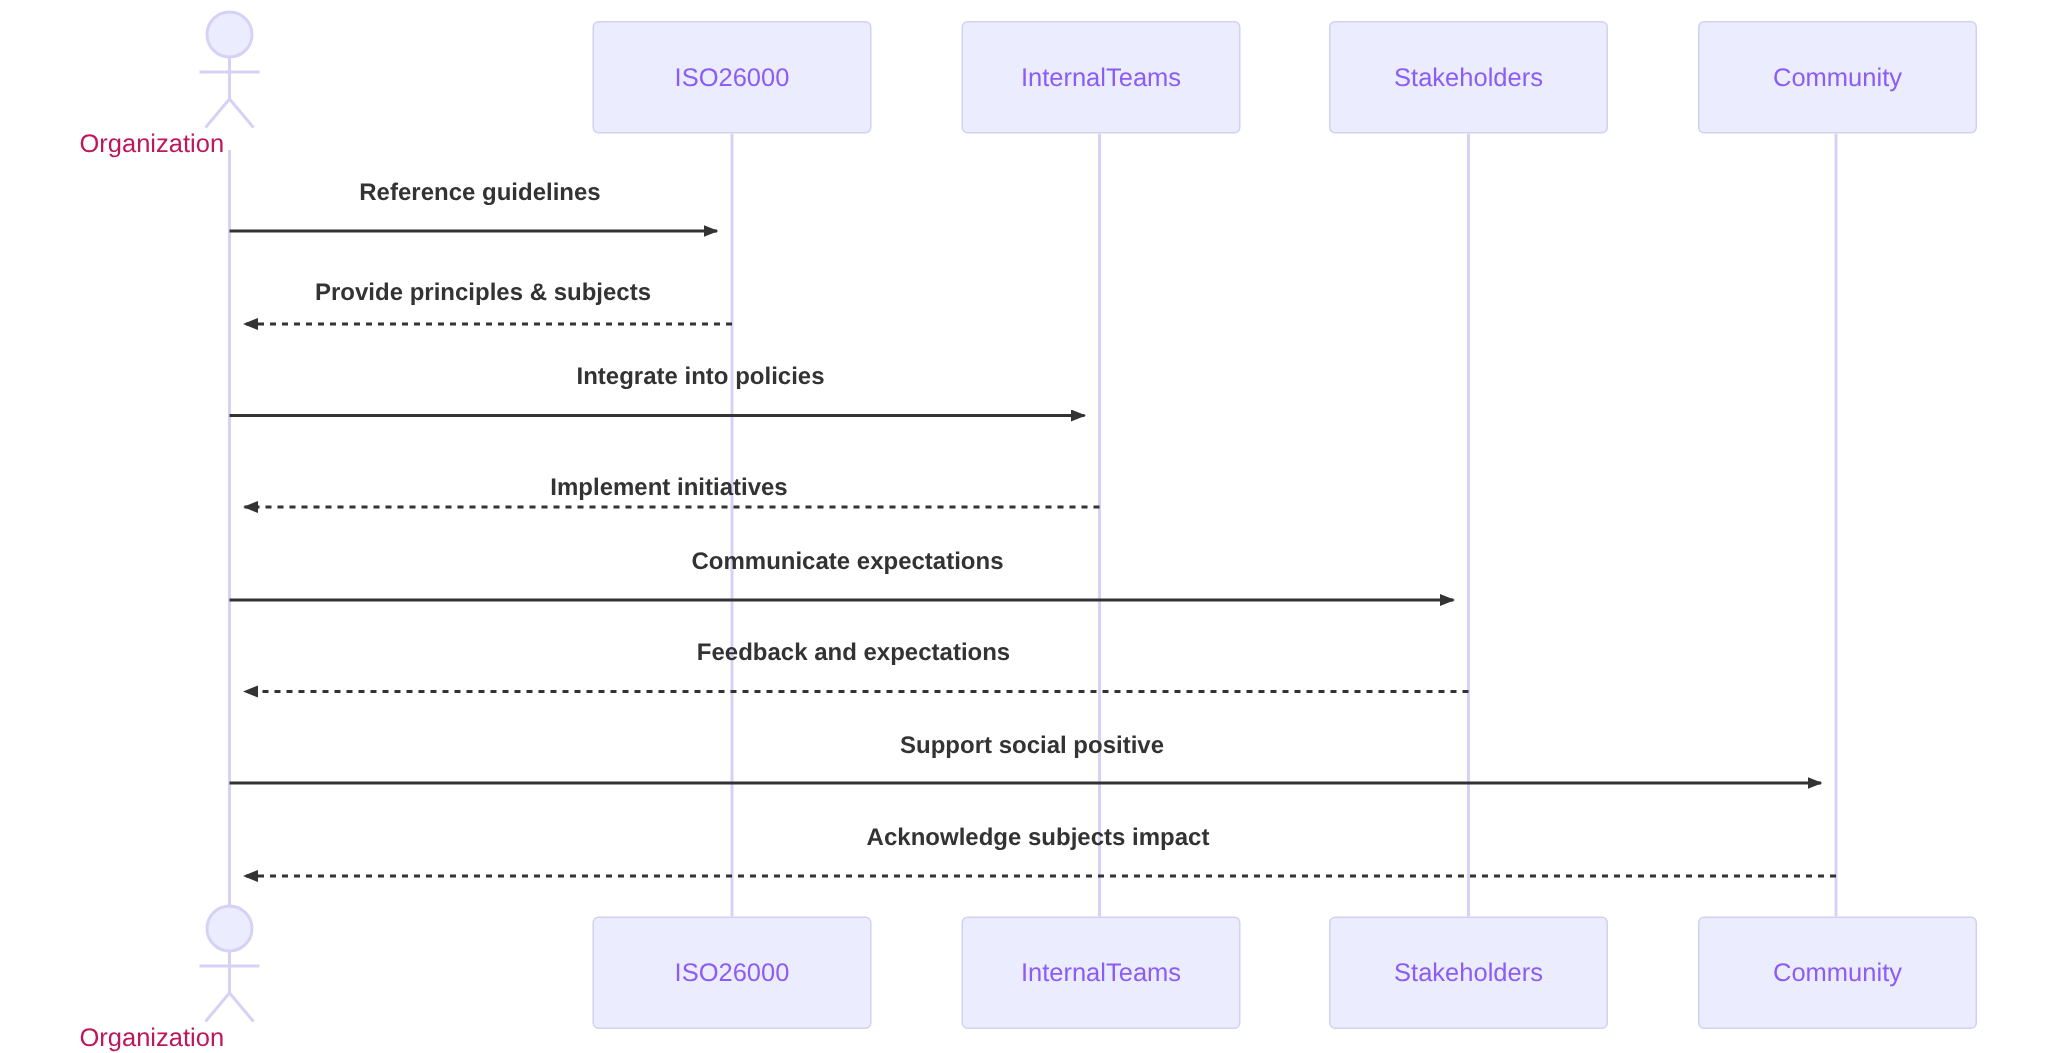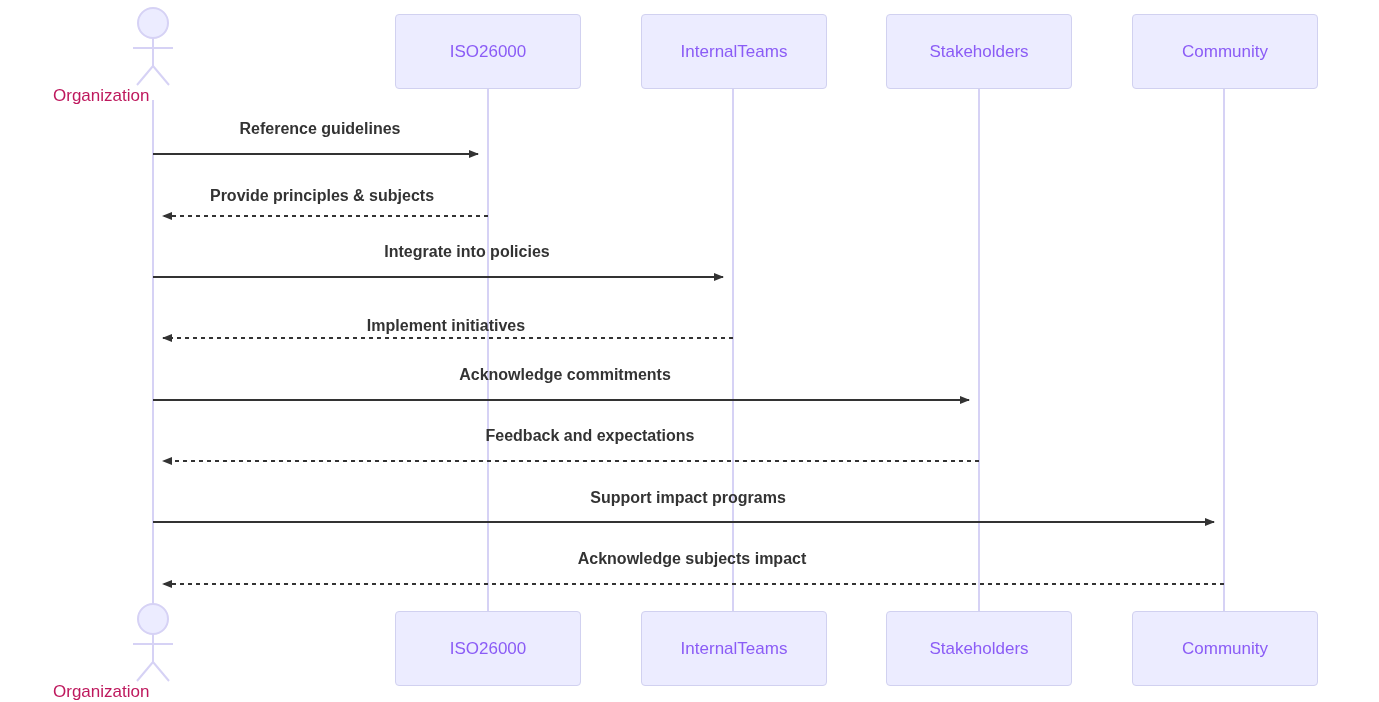--- a/index.html
+++ b/index.html
@@ -137,19 +137,19 @@
       </div>
       <div class="participant-box" style="left: 1132px; top: 611px; width: 186px; height: 75px;">
         <span class="participant-label">Community</span>
       </div>
     </div>
   <div id="labels-layer">
       <div class="message-label" style="left: 320px; top: 121px;">Reference guidelines</div>
       <div class="message-label" style="left: 322px; top: 188px;">Provide principles &amp; subjects</div>
       <div class="message-label" style="left: 443px; top: 244px; margin-left: 24px;">Integrate into policies</div>
       <div class="message-label" style="left: 446px; top: 306px; margin-top: 12px;">Implement initiatives</div>
-      <div class="message-label" style="left: 565px; top: 367px;">Acknowledge commitments</div>
-      <div class="message-label" style="left: 569px; top: 428px; margin-left: 21px;">Feedback and expectations</div>
-      <div class="message-label" style="left: 688px; top: 490px;">Support impact programs</div>
+      <div class="message-label" style="left: 565px; top: 367px;">Communicate expectations</div>
+      <div class="message-label" style="left: 569px; top: 428px;">Feedback and expectations</div>
+      <div class="message-label" style="left: 688px; top: 490px;">Support social positive</div>
       <div class="message-label" style="left: 692px; top: 551px;">Acknowledge subjects impact</div>
     </div>
 
 </div>
 
 </body></html>

